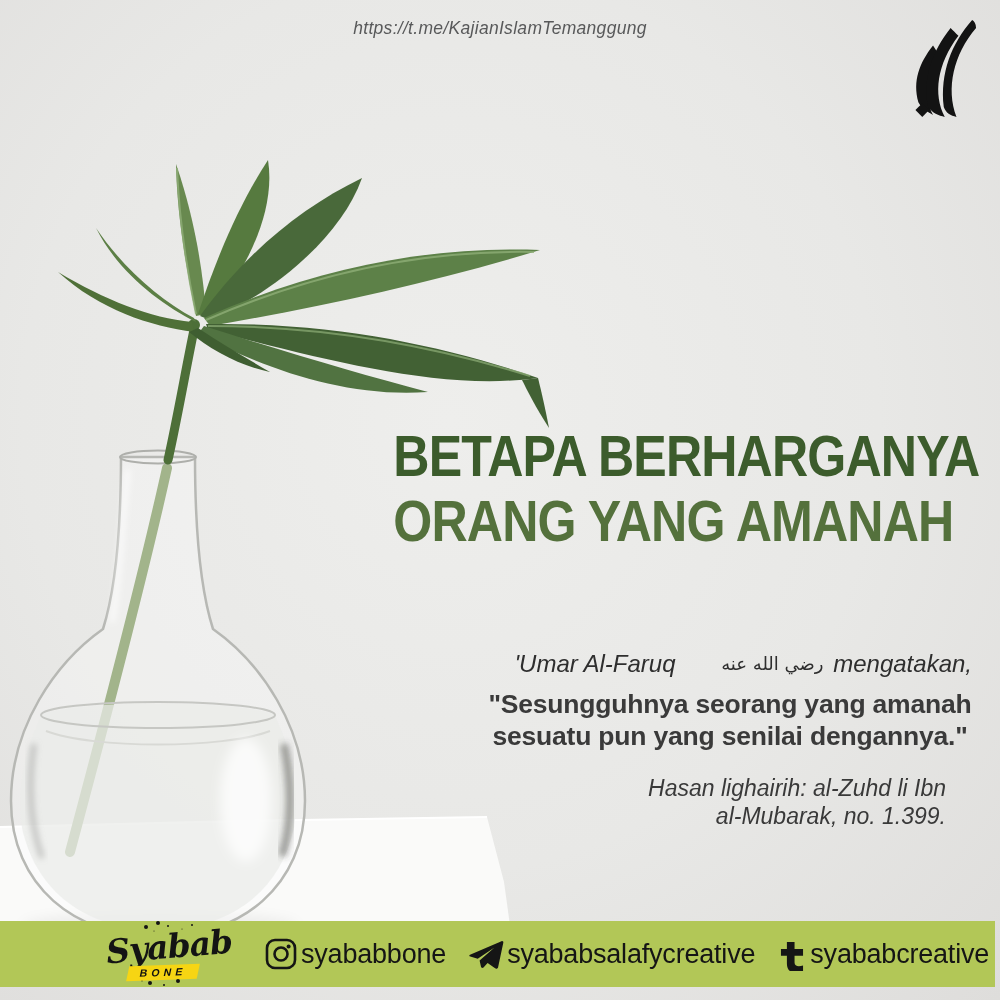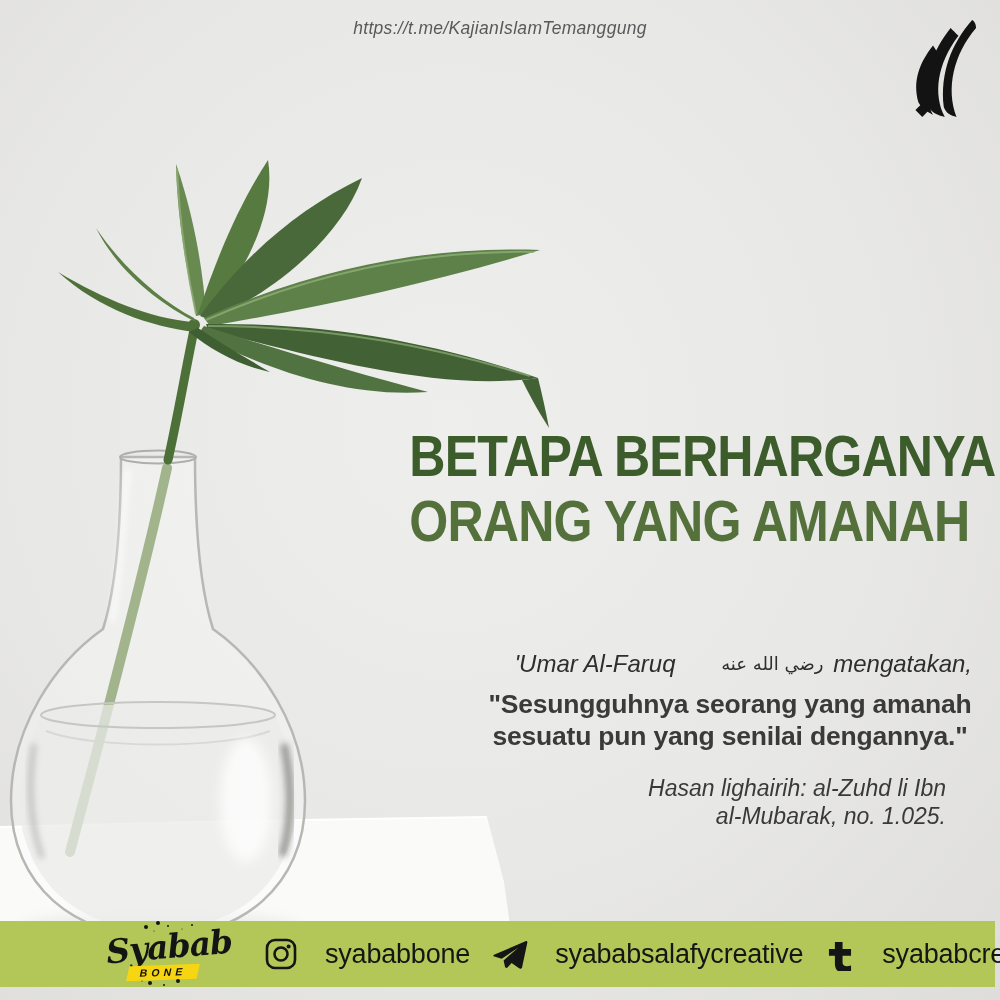--- a/index.html
+++ b/index.html
@@ -12,21 +12,21 @@
   .url-line{
     position:absolute;top:18px;left:0;right:0;text-align:center;
     font-style:italic;font-size:17.5px;color:#58595a;letter-spacing:.3px;
   }
   
   .brand-mark{position:absolute;top:16px;right:22px;width:88px;height:104px;}
   
   .photo{position:absolute;left:0;top:50px;width:700px;height:950px;}
   
   .title{
-    position:absolute;left:372px;top:424px;width:622px;text-align:center;
+    position:absolute;left:356px;top:424px;width:622px;text-align:center;
     font-weight:700;line-height:65px;font-size:57px;letter-spacing:-1px;
   }
   .title .t-line{display:block;transform:scaleX(.88);transform-origin:center;white-space:nowrap;}
   
   .quote-block{position:absolute;left:468px;top:650px;width:524px;color:#303030;}
   .quote-intro{
     text-align:right;padding-right:20px;font-style:italic;font-size:24px;color:#2e2e2e;
   }
   .honorific{
     display:inline-block;font-style:normal;font-size:18px;line-height:1;
@@ -53,21 +53,21 @@
     font-size:33px;color:#141414;letter-spacing:-1px;transform:rotate(-5deg);
   }
   .ribbon{
     position:absolute;left:44px;top:44px;padding:1px 12px 2px;
     color:#101010;font-size:10.5px;font-weight:700;letter-spacing:4px;
     transform:skewX(-14deg) rotate(-2deg);
   }
   .splat{position:absolute;width:4px;height:4px;border-radius:50%;background:#141414;}
   .splat.s1{left:72px;top:0;box-shadow:10px 3px 0 -1px #141414,-12px 4px 0 0 #141414,24px 6px 0 -1.5px #141414,34px 2px 0 -1px #141414,-4px 8px 0 -1.5px #141414;}
   .splat.s2{left:64px;top:60px;box-shadow:14px 2px 0 -1px #141414,28px -2px 0 0 #141414,-8px -2px 0 -1.5px #141414;}
-  .social{display:flex;align-items:center;gap:27px;}
+  .social{display:flex;align-items:center;gap:3px;}
   .social .icon{flex:none;display:block;}
   .handle{font-size:27px;font-weight:400;color:#151515;letter-spacing:-.2px;}
 </style>
 </head>
 <body>
 
 <div class="stage" style="background-color: rgb(232, 232, 230);">
 
   <div class="url-line">https://t.me/KajianIslamTemanggung</div>
 
@@ -142,21 +142,21 @@
       <span>'Umar Al-Faruq</span>
       <span class="honorific">رضي الله عنه</span>
       <span>mengatakan,</span>
     </div>
     <div class="quote-body">
       <div>"Sesungguhnya seorang yang amanah</div>
       <div>sesuatu pun yang senilai dengannya."</div>
     </div>
     <div class="quote-source">
       <div>Hasan lighairih: al-Zuhd li Ibn</div>
-      <div>al-Mubarak, no. 1.025.</div>
+      <div>al-Mubarak, no. 1.399.</div>
     </div>
   </div>
 
   <div class="footer-bar" style="background-color: rgb(178, 199, 87);">
     <div class="brand-lockup">
       <span class="splat s1"></span>
       <span class="script-name">Syabab</span>
       <span class="ribbon" style="background-color: rgb(246, 213, 19);">BONE</span>
       <span class="splat s2"></span>
     </div>

